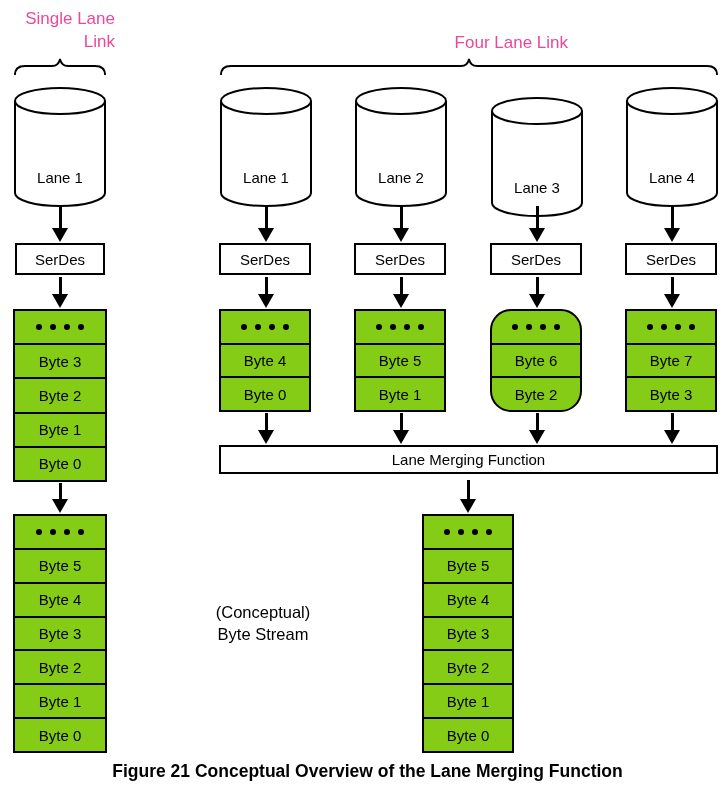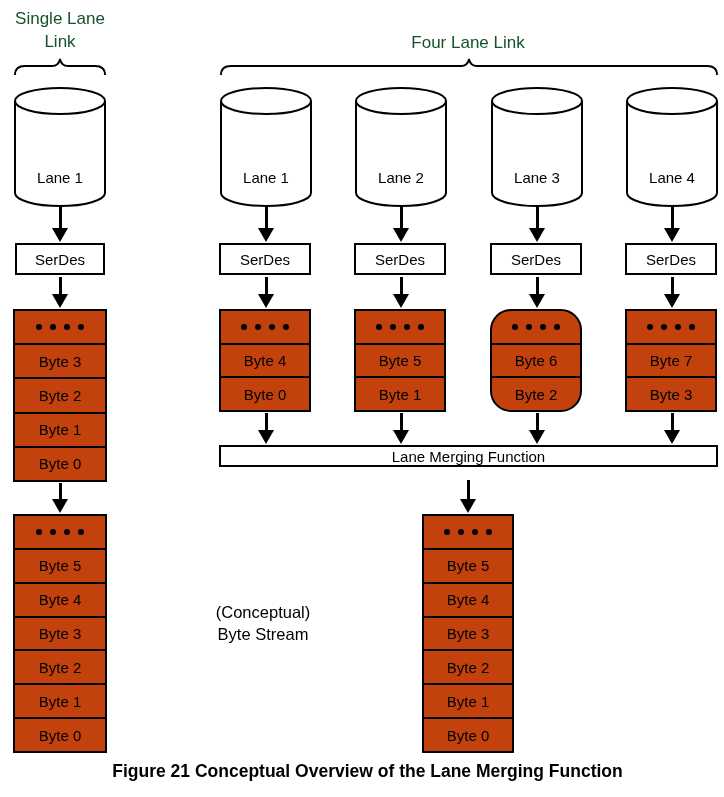--- a/index.html
+++ b/index.html
@@ -4,21 +4,21 @@
 <style>
   * { margin:0; padding:0; box-sizing:border-box; }
   html,body { background:#ffffff; }
   body { font-family:"Liberation Sans", sans-serif; color:#000; }
   #figure {
     position:relative; width:724px; height:797px; background:#fff; overflow:hidden;
   }
   .abs { position:absolute; }
 
   
-  .group-label { text-align:center; font-size:17px; line-height:23px; color:#14532d; }
+  .group-label { text-align:right; font-size:17px; line-height:23px; color:#ec4899; }
 
   
   .brace svg { display:block; }
 
   
   .cylinder { position:absolute; }
   .cylinder svg { display:block; }
   .cyl-label { position:absolute; left:0; right:0; text-align:center; font-size:15px; }
 
   
@@ -31,21 +31,21 @@
   .arrow { position:absolute; width:16px; display:flex; flex-direction:column; align-items:center; }
   .arrow .shaft { width:3px; flex:1; background:#000; }
   .arrow .head {
     width:0; height:0;
     border-left:8px solid transparent; border-right:8px solid transparent;
     border-top:14px solid #000;
   }
 
   
   .stack {
-    position:absolute; border:2px solid #000; background:#c2410c;
+    position:absolute; border:2px solid #000; background:#84cc16;
     display:flex; flex-direction:column;
   }
   .stack .row {
     flex:1; display:flex; align-items:center; justify-content:center;
     font-size:15px; border-top:2px solid #000;
   }
   .stack .row:first-child { border-top:none; }
   .dots { display:flex; gap:8px; align-items:center; justify-content:center; }
   .dot { width:6px; height:6px; border-radius:50%; background:#000; }
 
@@ -91,21 +91,21 @@
     </svg>
     <div class="cyl-label" style="top:84px;">Lane 1</div>
   </div>
   <div class="cylinder" style="left:354px; top:85px;">
     <svg width="94" height="124" viewBox="0 0 94 124">
       <path d="M2,16 L2,108 A45,13 0 0 0 92,108 L92,16" fill="#fff" stroke="#000" stroke-width="2"></path>
       <ellipse cx="47" cy="16" rx="45" ry="13" fill="#fff" stroke="#000" stroke-width="2"></ellipse>
     </svg>
     <div class="cyl-label" style="top:84px;">Lane 2</div>
   </div>
-  <div class="cylinder" style="left:490px; top:85px;">
+  <div class="cylinder" style="left:490px; top:95px;">
     <svg width="94" height="124" viewBox="0 0 94 124">
       <path d="M2,16 L2,108 A45,13 0 0 0 92,108 L92,16" fill="#fff" stroke="#000" stroke-width="2"></path>
       <ellipse cx="47" cy="16" rx="45" ry="13" fill="#fff" stroke="#000" stroke-width="2"></ellipse>
     </svg>
     <div class="cyl-label" style="top:84px;">Lane 3</div>
   </div>
   <div class="cylinder" style="left:625px; top:85px;">
     <svg width="94" height="124" viewBox="0 0 94 124">
       <path d="M2,16 L2,108 A45,13 0 0 0 92,108 L92,16" fill="#fff" stroke="#000" stroke-width="2"></path>
       <ellipse cx="47" cy="16" rx="45" ry="13" fill="#fff" stroke="#000" stroke-width="2"></ellipse>
@@ -250,21 +250,21 @@
     </div>
   <div class="arrow" style="left:529px; top:413px; height:31px;">
       <div class="shaft"></div>
       <div class="head"></div>
     </div>
   <div class="arrow" style="left:664px; top:413px; height:31px;">
       <div class="shaft"></div>
       <div class="head"></div>
     </div>
 
-  <div class="box" style="left:219px; top:445px; width:499px; height:22px;">
+  <div class="box" style="left:219px; top:445px; width:499px; height:29px;">
     <span>Lane Merging Function</span>
   </div>
 
   <div class="arrow" style="left:460px; top:480px; height:33px;">
       <div class="shaft"></div>
       <div class="head"></div>
     </div>
 
   <div class="stack" style="left:13px; top:514px; width:94px; height:239px;">
     <div class="row">

